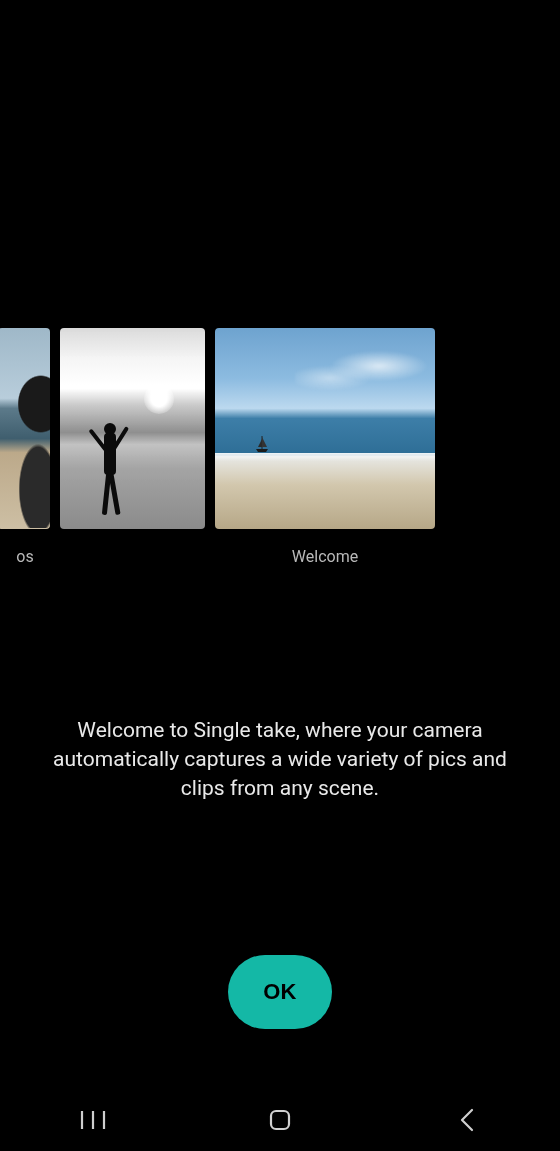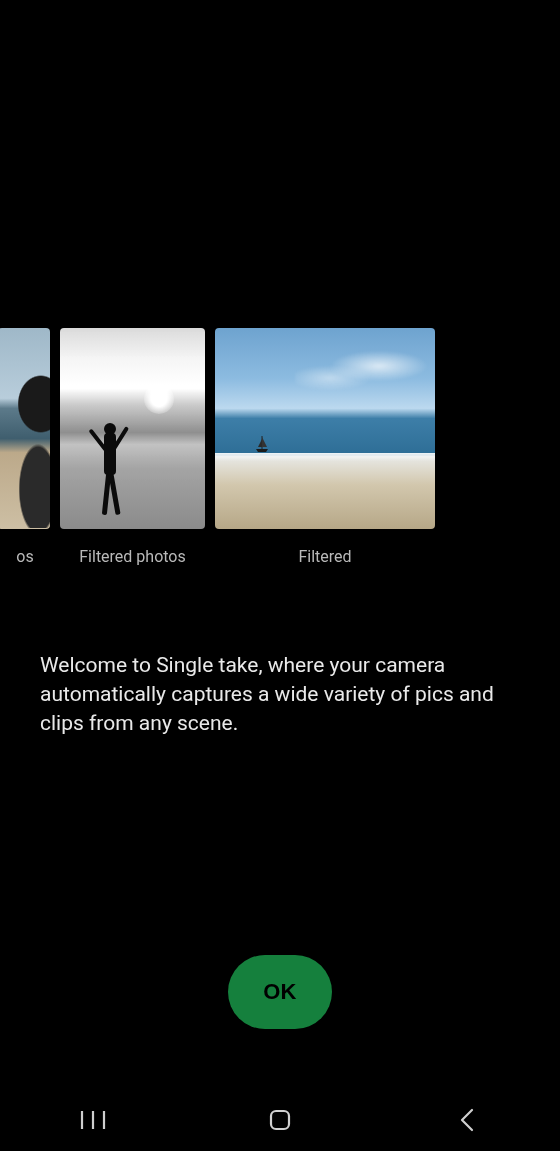--- a/index.html
+++ b/index.html
@@ -120,28 +120,28 @@
   }
   .t3-foam {
     position:absolute; left:0; top:62%; width:100%; height:8px;
     background: linear-gradient(to bottom, rgba(255,255,255,.95), rgba(255,255,255,0));
   }
   .t3-boat {
     position:absolute; left:38px; top:108px;
   }
 
   .welcome {
-    position:absolute; top:651px; left:40px; width:480px;
-    color:#e9e9e9; font-size:21px; line-height:29px; 
+    position:absolute; top:716px; left:40px; width:480px;
+    color:#e9e9e9; font-size:21px; line-height:29px; text-align:center;
   }
 
   .ok-btn {
     position:absolute; left:50%; transform:translateX(-50%); top:955px;
     width:104px; height:74px;
-    background:#15803d; color:#000; border:none; border-radius:37px;
+    background:#14b8a6; color:#000; border:none; border-radius:37px;
     font-size:22px; font-weight:600; letter-spacing:.3px;
     display:flex; align-items:center; justify-content:center;
     cursor:pointer;
   }
 
   .navbar {
     position:absolute; bottom:0; left:0; width:560px; height:62px;
     display:flex; align-items:center; justify-content:space-around;
   }
   .nav-btn { width:120px; height:48px; display:flex; align-items:center; justify-content:center; cursor:pointer; }
@@ -168,40 +168,39 @@
         <div class="t1-bg">
           <div class="t1-sun"></div>
           <div class="t1-person">
             <div class="t1-arm-l"></div>
               <div class="t1-arm-r"></div>
             <div class="t1-leg-l"></div>
               <div class="t1-leg-r"></div>
           </div>
         </div>
       </div>
-      <div class="thumb-label">Filtered photos</div>
     </div>
 
 
     <div class="carousel-item">
       <div class="thumb t3">
         <div class="t3-bg">
           <div class="t3-clouds"></div>
           <div class="t3-foam"></div>
           <div class="t3-boat">
             <svg width="18" height="20" viewBox="0 0 18 20">
               <path d="M9 0 L9 13" stroke="#222" stroke-width="1"></path>
               <path d="M9 1 L14 11 L9 11 Z" fill="#333"></path>
               <path d="M9 3 L5 11 L9 11 Z" fill="#2a2a2a"></path>
               <path d="M3 13 L15 13 L13 16 L5 16 Z" fill="#1a1a1a"></path>
             </svg>
           </div>
         </div>
       </div>
-      <div class="thumb-label">Filtered</div>
+      <div class="thumb-label">Welcome</div>
     </div>
 
   </div>
 
   <div class="welcome">Welcome to Single take, where your camera automatically captures a wide variety of pics and clips from any scene.</div>
 
   <button class="ok-btn">OK</button>
 
   <div class="navbar">
     <div class="nav-btn">

